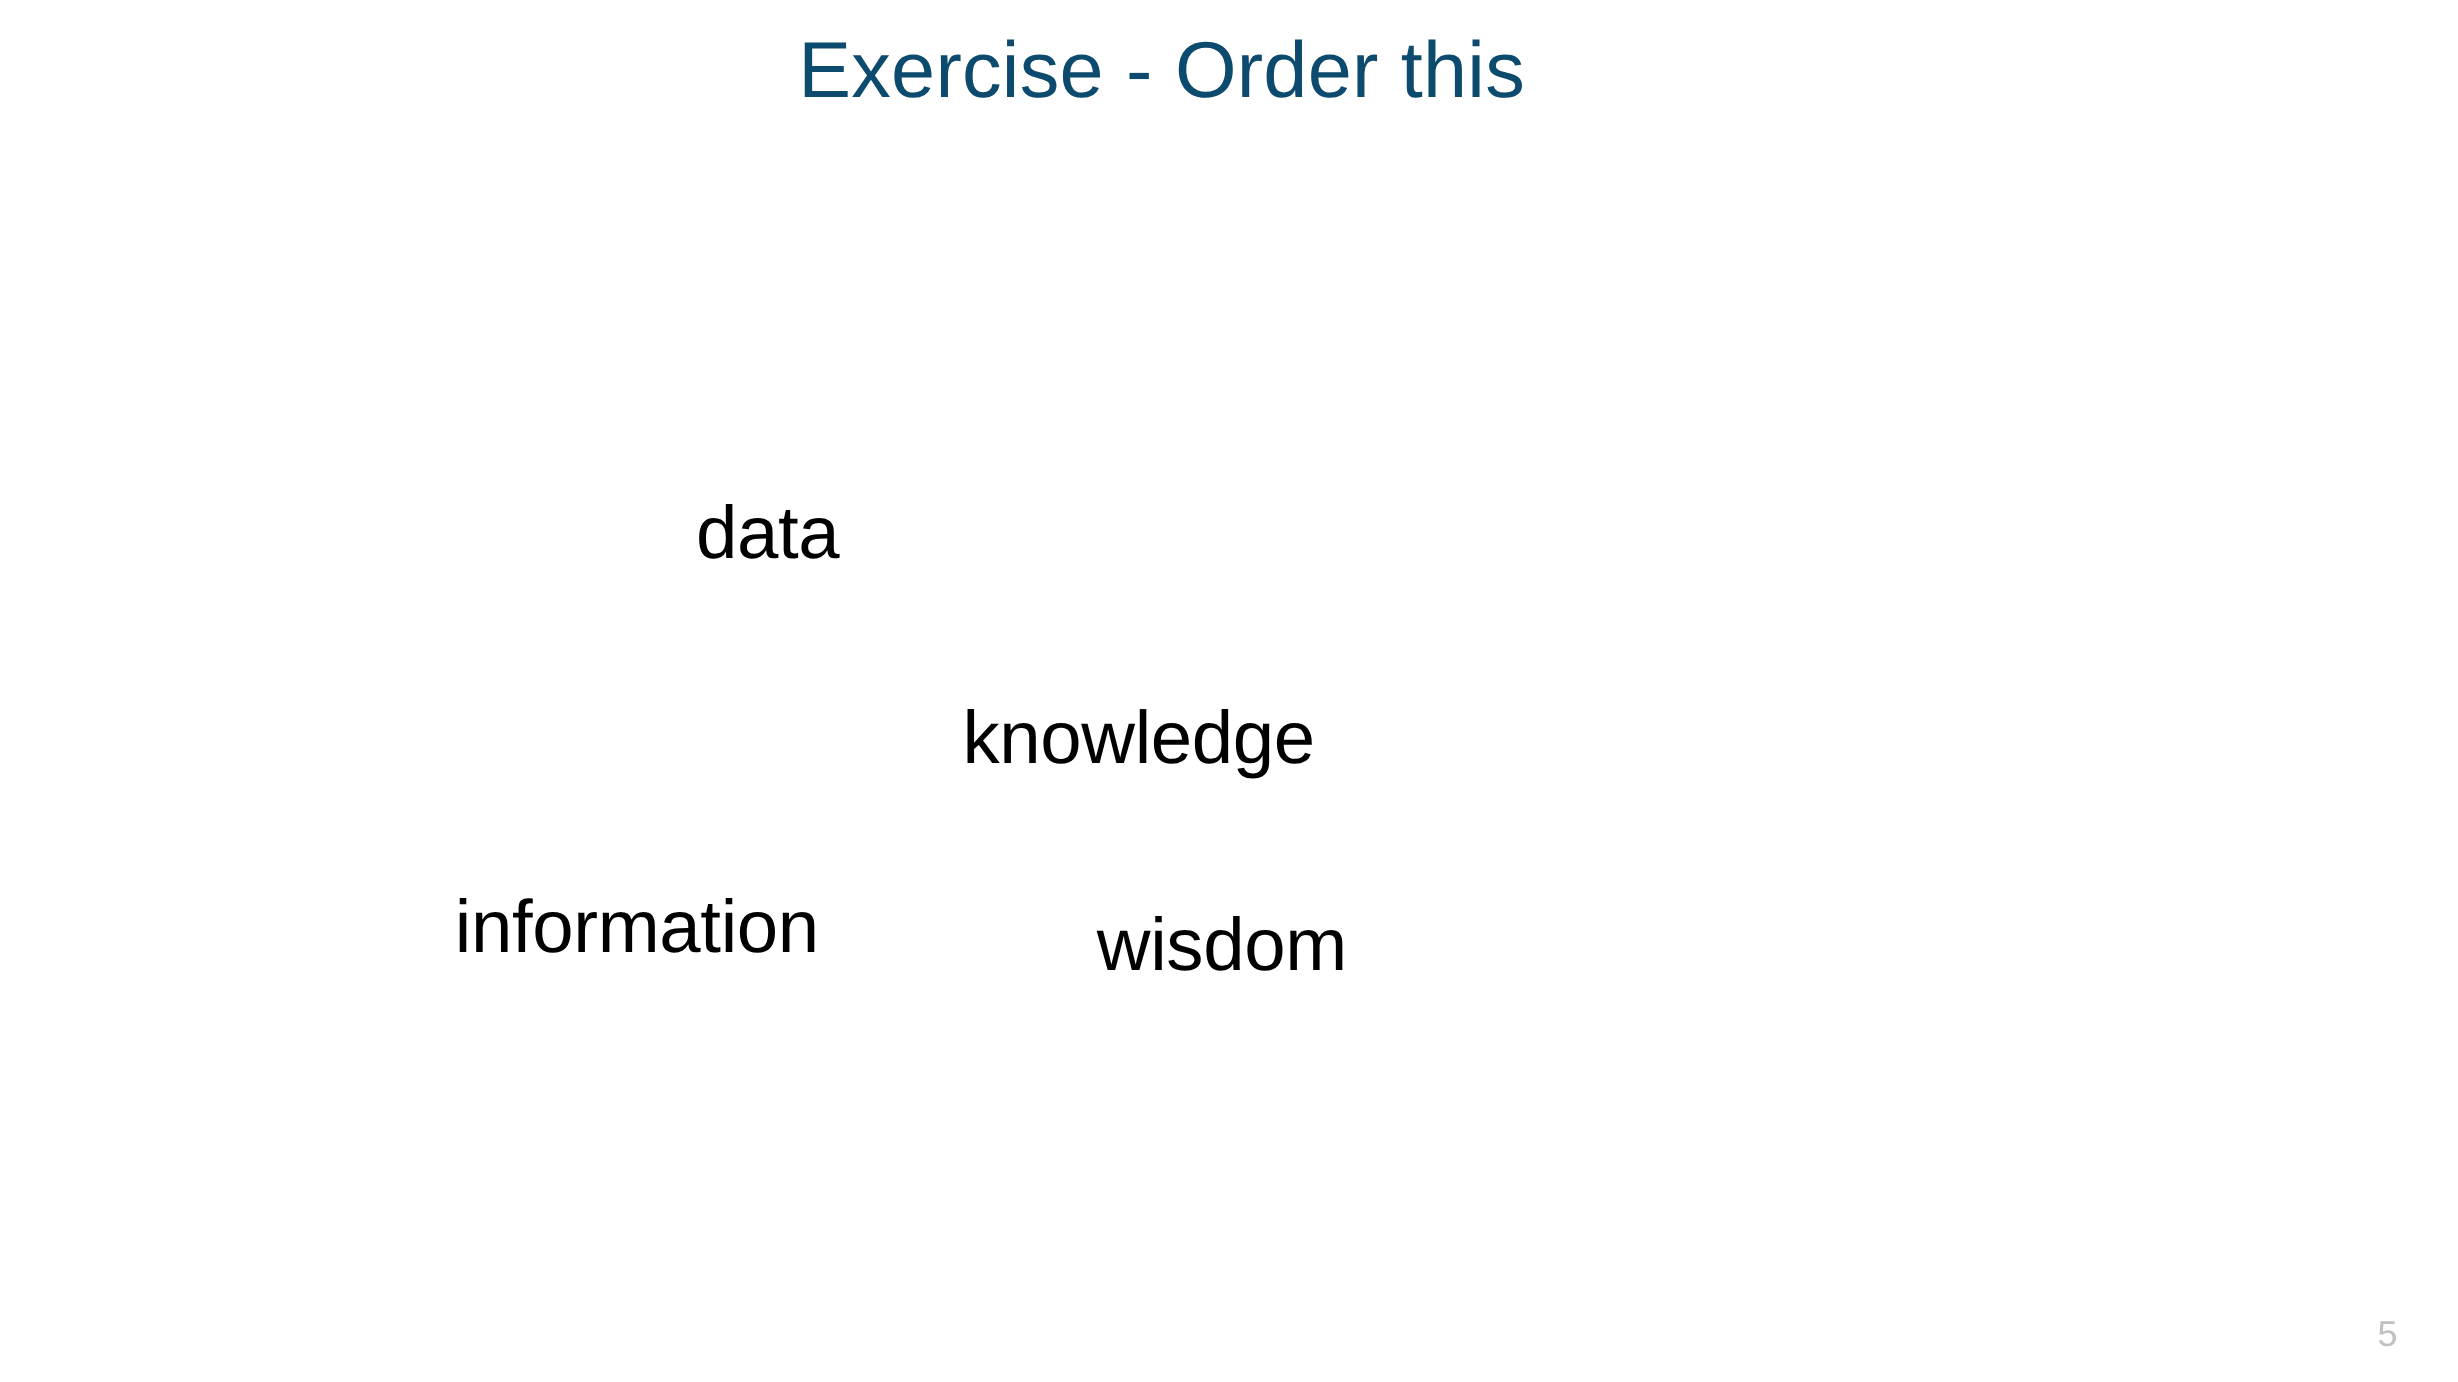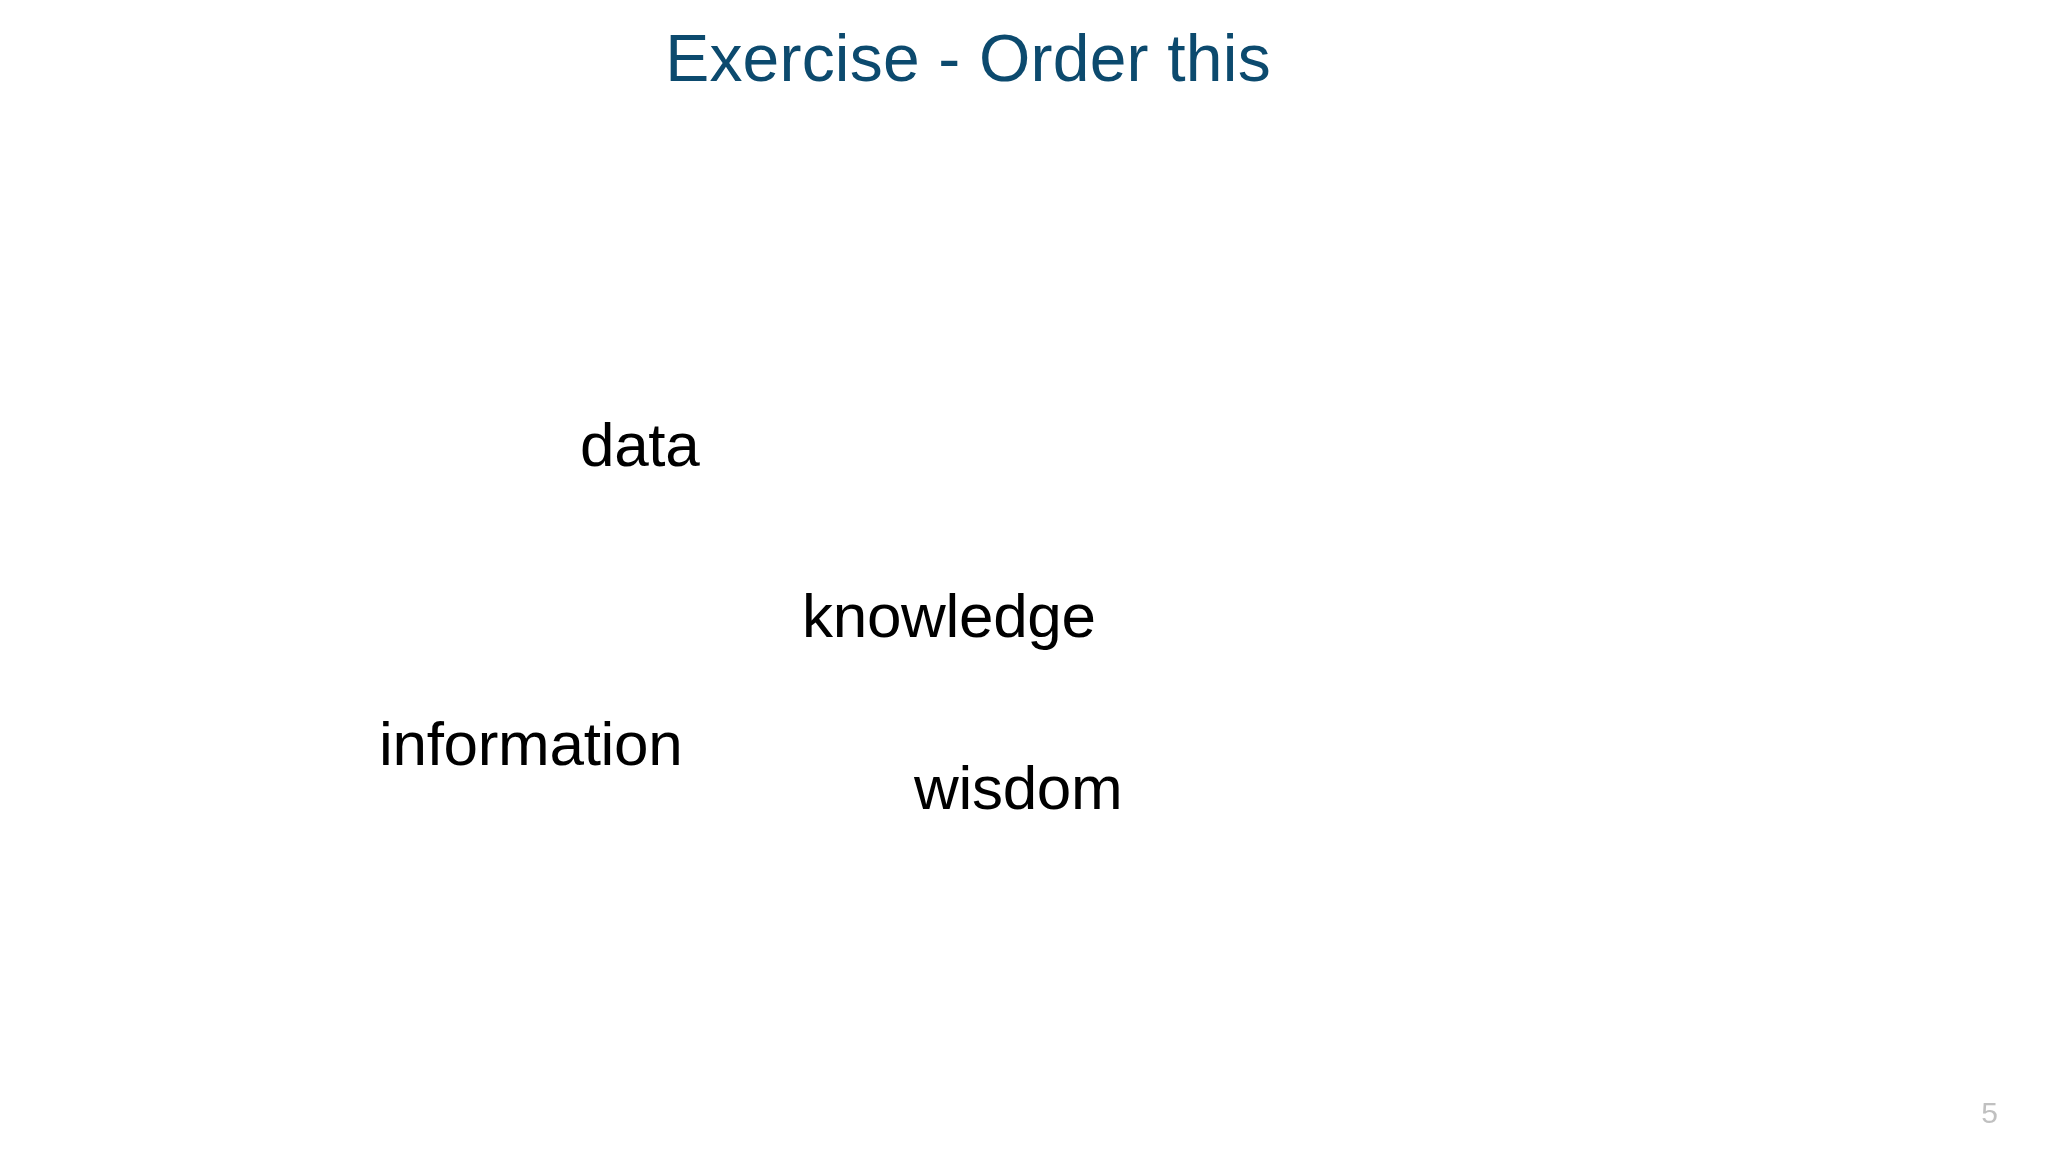--- a/index.html
+++ b/index.html
@@ -44,21 +44,21 @@
     font-weight: 400;
     line-height: 62px;
     color: #000000;
     white-space: nowrap;
     letter-spacing: -0.3px;
   }
 
   
   .word-data        { left: 580px; top: 414px; }
   .word-knowledge   { left: 776px; top: 585px; margin-left: 26px; }
-  .word-information { left: 379px; top: 713px; }
+  .word-information { left: 379px; top: 742px; }
   .word-wisdom      { left: 890px; top: 757px; margin-left: 24px; }
 
   
   #page-number {
     position: absolute;
     right: 50px;
     bottom: 24px;
     font-size: 30px;
     line-height: 30px;
     font-weight: 400;

